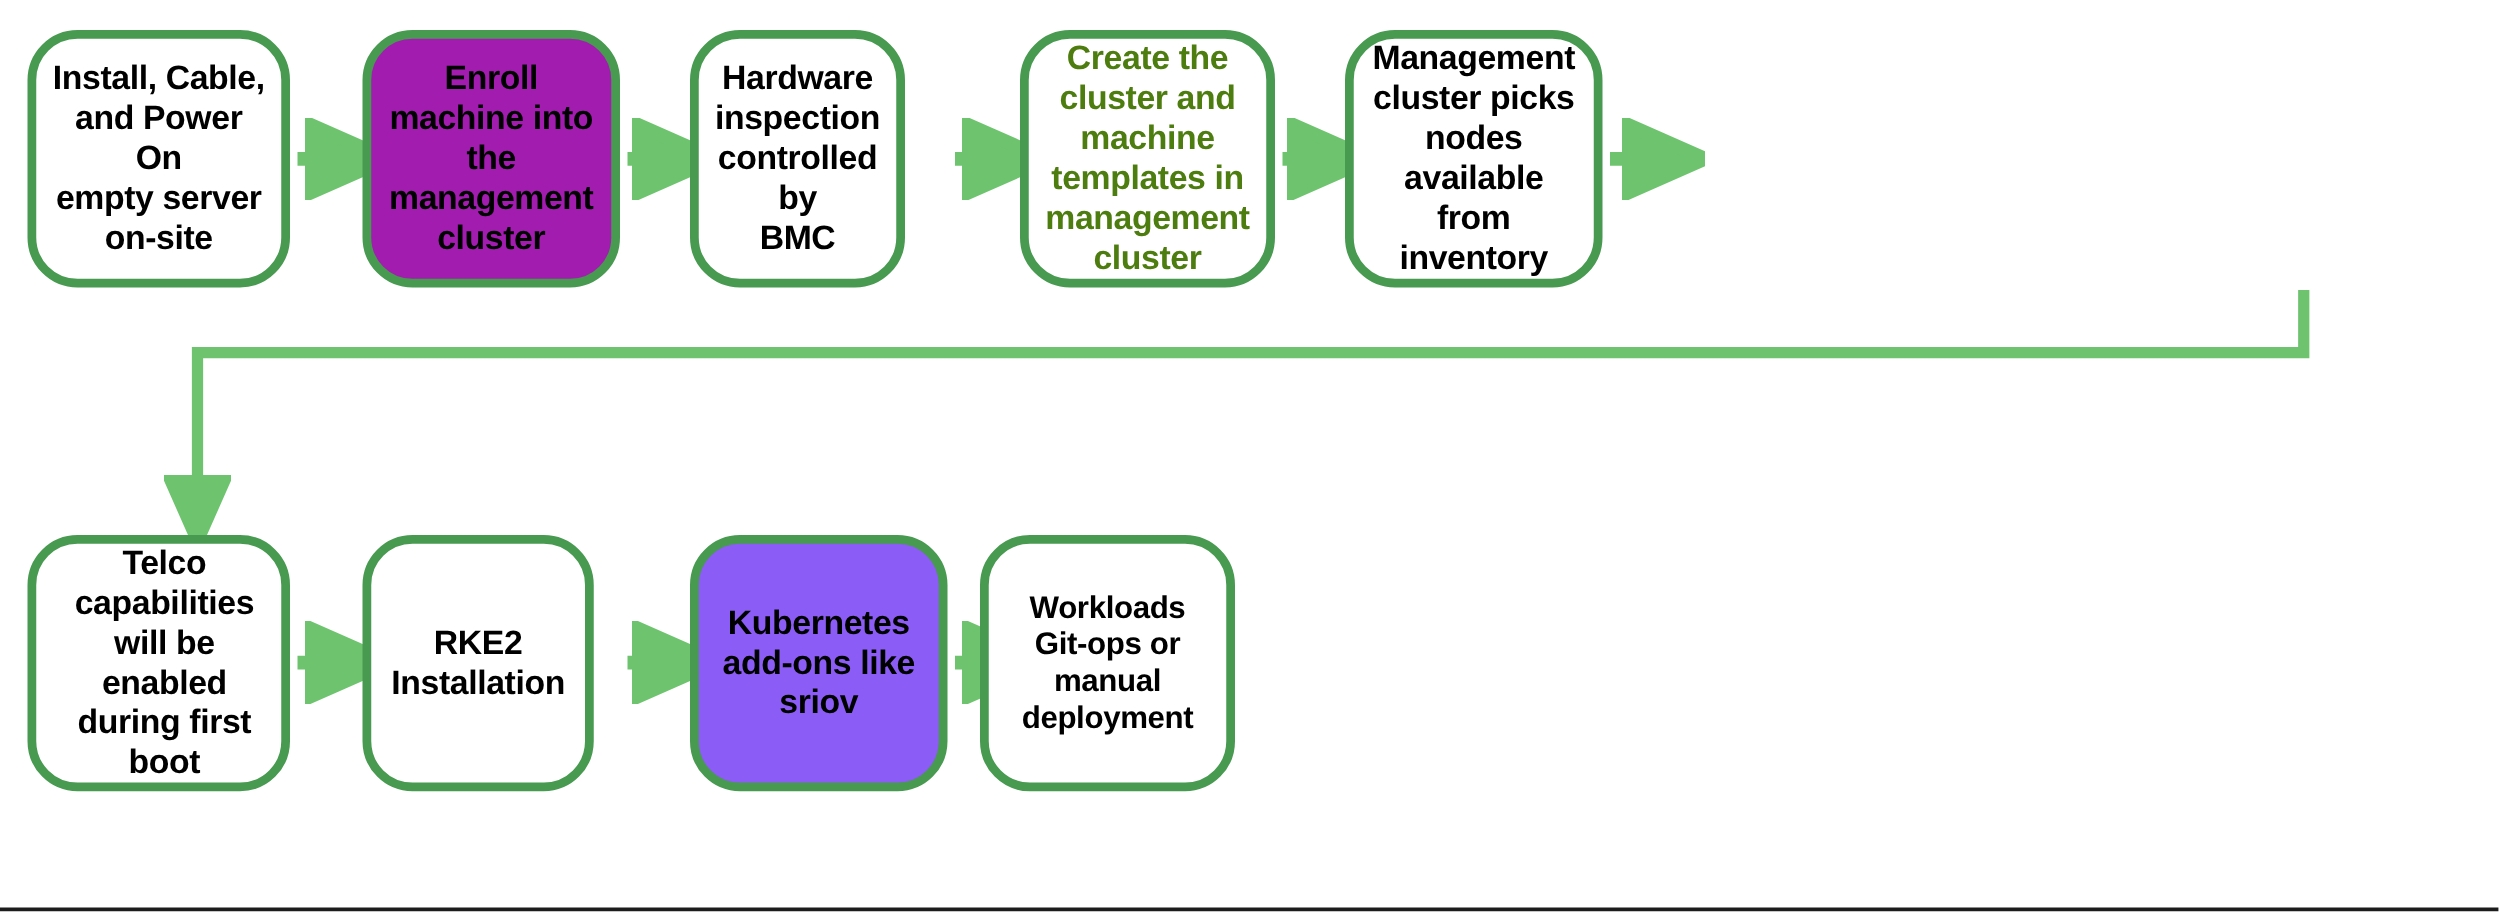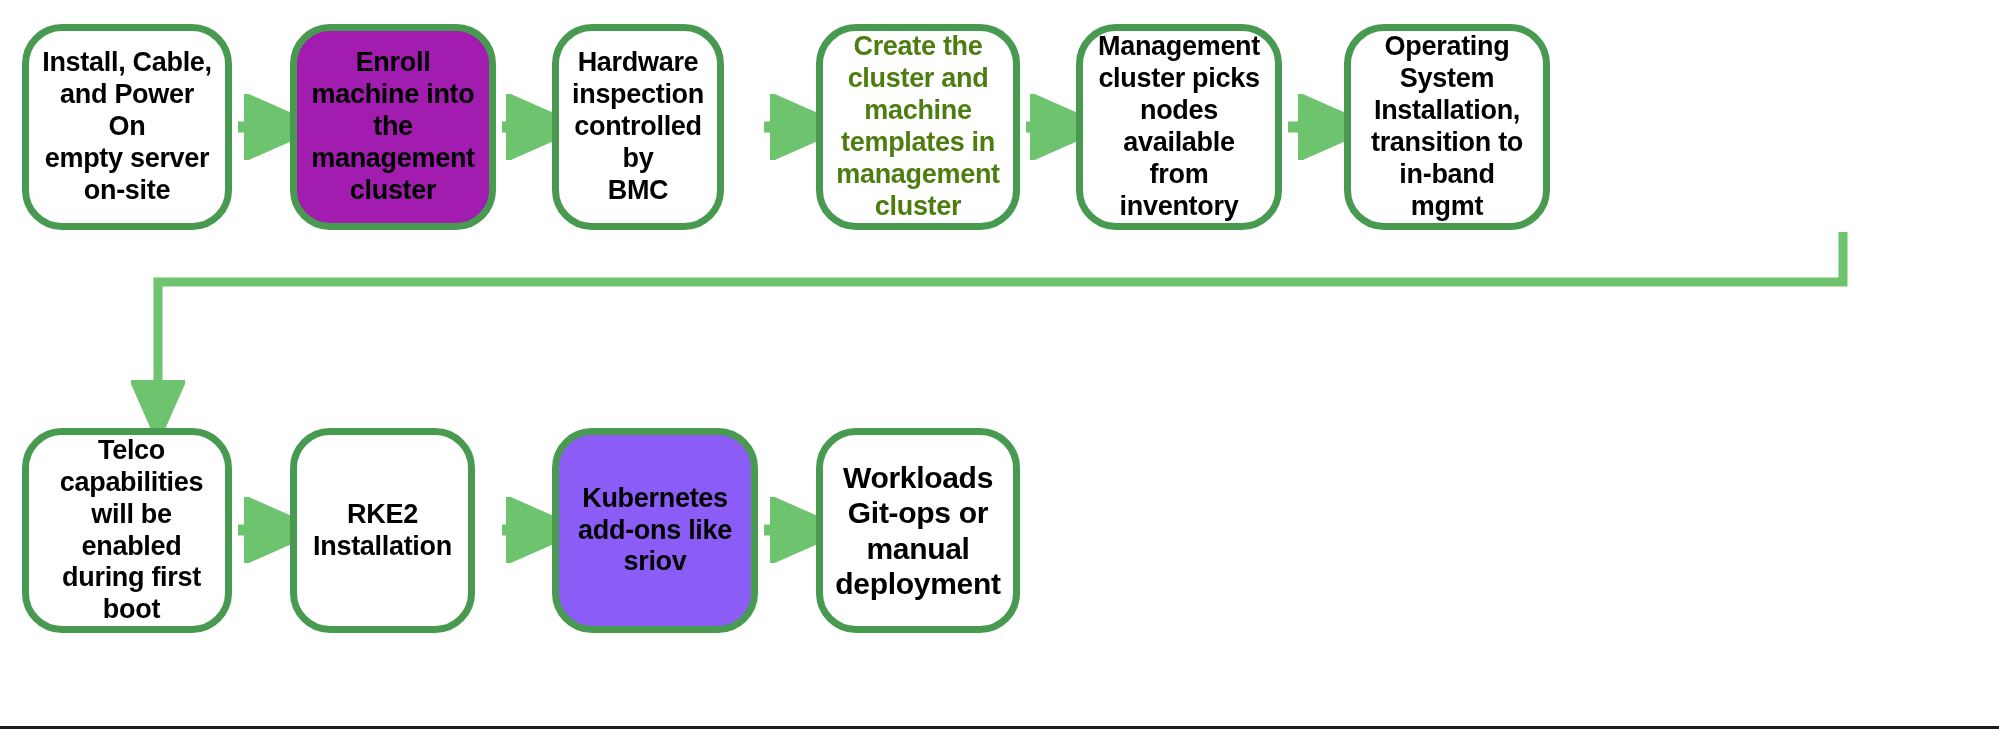--- a/index.html
+++ b/index.html
@@ -115,39 +115,34 @@
 templates in
 management
 cluster</div>
 
   <div class="node" style="left: 1076px; top: 24px; width: 206px; height: 206px; font-size: 27px; border-color: rgb(71, 154, 80); background: rgb(255, 255, 255); color: rgb(0, 0, 0);">Management
 cluster picks
 nodes
 available from
 inventory</div>
 
-  <div class="node" style="left: 1344px; top: 24px; width: 206px; height: 206px; font-size: 27px; border-color: rgb(71, 154, 80); background: rgb(255, 255, 255); color: rgb(0, 0, 0);">Operating
-System
-Installation,
-transition to
-in-band mgmt</div>
 
   <div class="node" style="left: 22px; top: 428px; width: 210px; height: 205px; font-size: 27px; border-color: rgb(71, 154, 80); background: rgb(255, 255, 255); color: rgb(0, 0, 0); padding-left: 19px;">Telco
 capabilities
 will be enabled
 during first
 boot</div>
 
   <div class="node" style="left: 290px; top: 428px; width: 185px; height: 205px; font-size: 27px; border-color: rgb(71, 154, 80); background: rgb(255, 255, 255); color: rgb(0, 0, 0);">RKE2
 Installation</div>
 
   <div class="node" style="left: 552px; top: 428px; width: 206px; height: 205px; font-size: 27px; border-color: rgb(71, 154, 80); background: #8b5cf6; color: rgb(0, 0, 0);">Kubernetes
 add-ons like
 sriov</div>
 
-  <div class="node" style="left: 816px; top: 428px; width: 204px; height: 205px; font-size: 30px; border-color: rgb(71, 154, 80); background: rgb(255, 255, 255); color: rgb(0, 0, 0);">Workloads
+  <div class="node" style="left: 784px; top: 428px; width: 204px; height: 205px; font-size: 25px; border-color: rgb(71, 154, 80); background: rgb(255, 255, 255); color: rgb(0, 0, 0);">Workloads
 Git-ops or
 manual
 deployment</div>
 
   <div class="bottom-rule" style="top: 726px; background: rgb(28, 28, 28);"></div>
 
 </div>
 
 </body></html>

